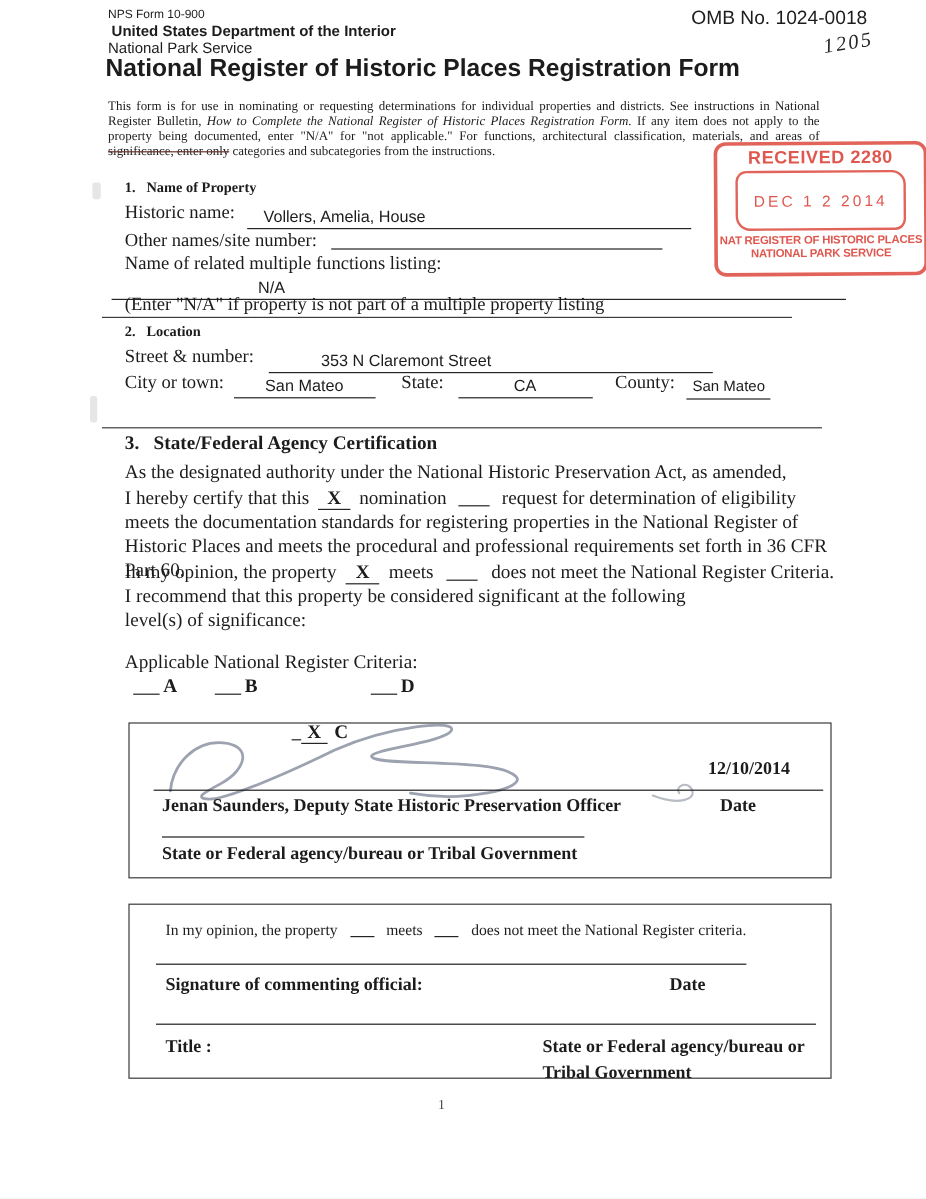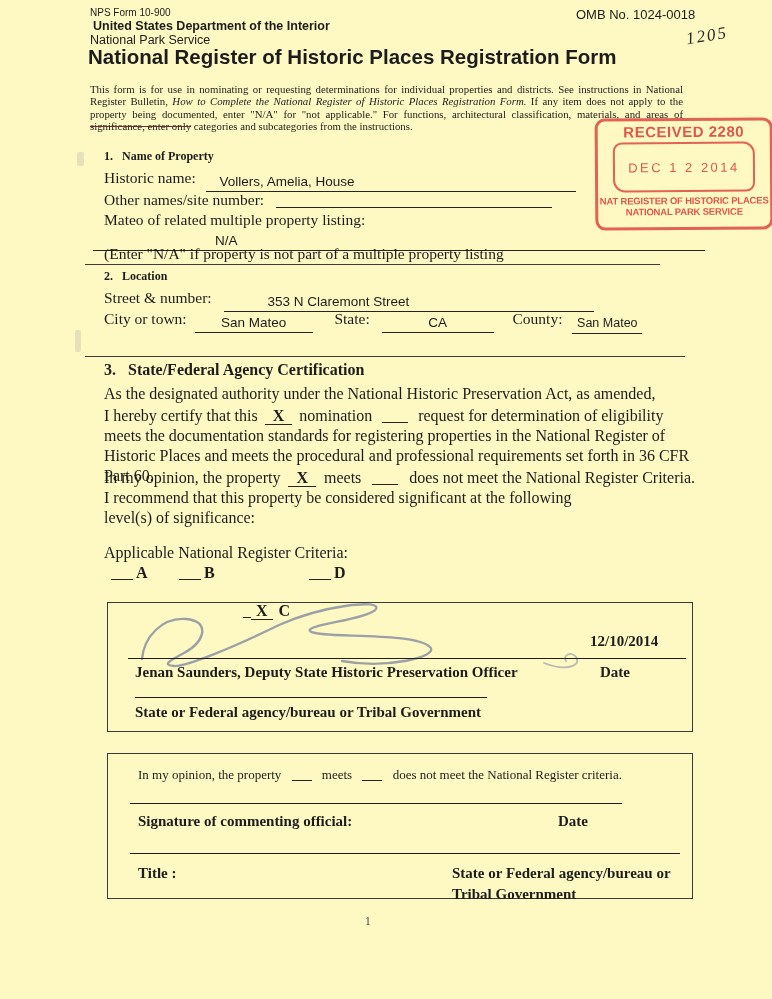--- a/index.html
+++ b/index.html
@@ -1,23 +1,23 @@
 <!DOCTYPE html>
 <html><head>
 <meta charset="utf-8">
 <style>
   html,body{margin:0;padding:0;background:#e8e8e6;}
-  #page{position:relative;width:772px;height:999px;background:#fef9c3;overflow:hidden;
+  #page{position:relative;width:772px;height:999px;background:#ffffff;overflow:hidden;
         font-family:"Liberation Serif",serif;color:#1c1c1c;}
   .abs{position:absolute;}
   .sans{font-family:"Liberation Sans",sans-serif;}
   .b{font-weight:bold;}
   
   .nps{left:90px;top:7px;font-size:10px;}
-  .omb{left:576px;top:7px;font-size:13px;}
+  .omb{left:576px;top:7px;font-size:16px;}
   .dept{left:93px;top:19px;font-size:12.5px;}
   .npsvc{left:90px;top:33px;font-size:12.5px;}
   .title{left:88px;top:45px;font-size:20.5px;letter-spacing:0;}
   .hand{left:686px;top:26px;font-size:17px;font-style:italic;transform:rotate(-9deg);
         letter-spacing:2px;color:#26262a;}
   
   .intro{left:90px;top:83px;width:593px;font-size:10.8px;line-height:12.3px;
          text-align:justify;}
   .struck{text-decoration:line-through;text-decoration-color:#6a332d;text-decoration-thickness:1.4px;}
   
@@ -77,21 +77,21 @@
 
   <div class="abs h" style="left:104px;top:149px;">1.&nbsp;&nbsp;&nbsp;Name of Property</div>
   <div class="abs row" style="left:104px;top:169px;">
     <span>Historic name:</span>
     <span class="fill" style="width:356px;padding-left:14px;margin-left:6px;">Vollers, Amelia, House</span>
   </div>
   <div class="abs row" style="left:104px;top:190px;">
     <span>Other names/site number:</span>
     <span class="fill" style="width:276px;margin-left:8px;"></span>
   </div>
-  <div class="abs row" style="left:104px;top:211px;">Mateo of related multiple property listing:</div>
+  <div class="abs row" style="left:104px;top:211px;">Name of related multiple functions listing:</div>
   <div class="abs row" style="left:93px;top:228px;">
     <span class="fill" style="width:490px;padding-left:122px;">N/A</span>
   </div>
   <div class="abs row" style="left:104px;top:245px;">(Enter "N/A" if property is not part of a multiple property listing</div>
 
   <div class="abs divider" style="left:85px;top:264px;width:575px;"></div>
 
   <div class="abs h" style="left:104px;top:269px;">2.&nbsp;&nbsp;&nbsp;Location</div>
   <div class="abs row" style="left:104px;top:289px;">
     <span>Street &amp; number:</span>

